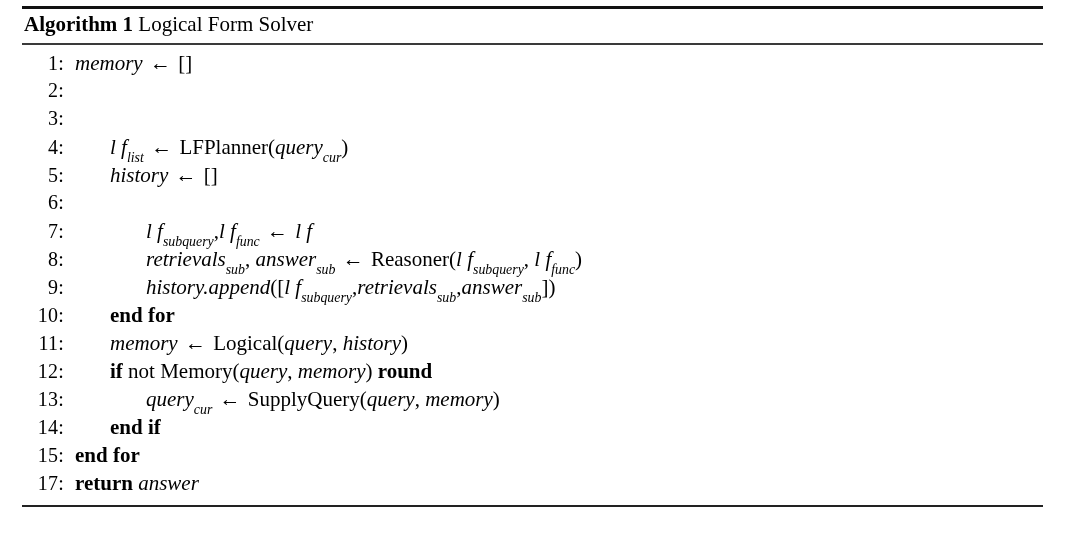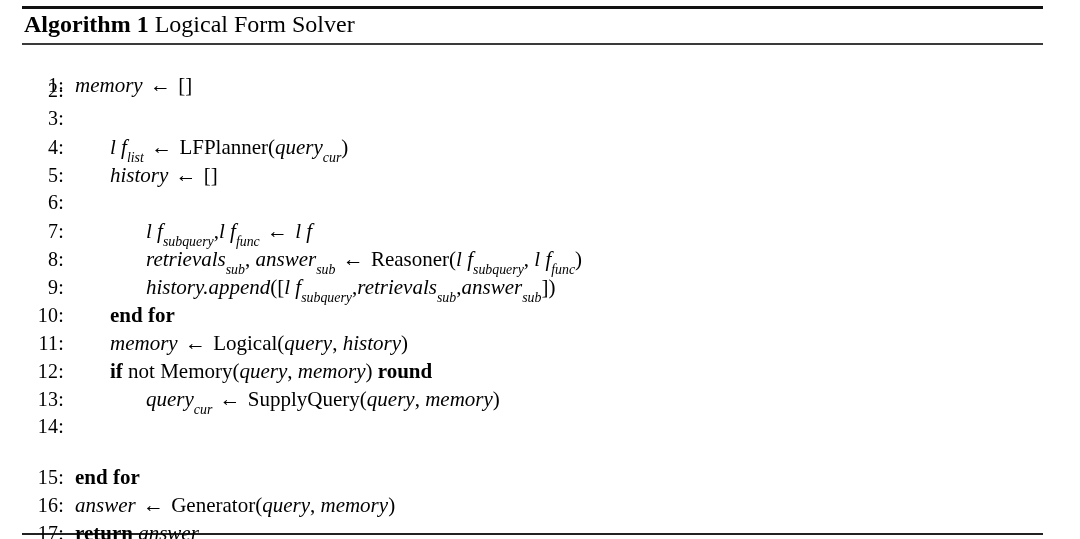--- a/index.html
+++ b/index.html
@@ -37,21 +37,21 @@
   }
   .rule-bottom {
     border-top: 2px solid #222222;
     height: 0;
     line-height: 0;
     font-size: 0;
     margin-top: 6px;
   }
 
   .algo-title {
-    font-size: 24px;
+    font-size: 21px;
     line-height: 26px;
     padding: 2px 0 3px 2px;
     white-space: nowrap;
   }
   .algo-title .kw-name {
     font-weight: bold;
   }
   .algo-title .title-text {
     font-weight: normal;
   }
@@ -75,21 +75,21 @@
     font-style: normal;
     font-size: 20px;
     letter-spacing: 0.2px;
   }
 
   .code {
     padding-left: 11px;
     font-style: italic;
   }
 
-  .ind-1 { padding-left: 11px; margin-top: 22px; }
+  .ind-1 { padding-left: 11px; }
   .ind-2 { padding-left: 46px; text-align: right; }
   .ind-3 { padding-left: 82px; text-align: right; }
 
   
   .kw {
     font-style: normal;
     font-weight: bold;
   }
   
   .rm {
@@ -181,30 +181,27 @@
       <div class="algo-line">
         <span class="ln">12:</span>
         <span class="code ind-2"><span class="kw">if</span> <span class="rm">not Memory(</span><span class="var">query</span><span class="punct">, </span><span class="var">memory</span><span class="rm">)</span> <span class="kw">round</span></span>
       </div>
       <div class="algo-line">
         <span class="ln">13:</span>
         <span class="code ind-3"><span class="var">query</span><span class="sub">cur</span> <span class="arrow">←</span> <span class="rm">SupplyQuery(</span><span class="var">query</span><span class="punct">, </span><span class="var">memory</span><span class="rm">)</span></span>
       </div>
       <div class="algo-line">
         <span class="ln">14:</span>
+        <span class="code ind-2"><span class="kw">end if</span></span>
       </div>
       <div class="algo-line">
         <span class="ln">15:</span>
         <span class="code ind-1"><span class="kw">end for</span></span>
       </div>
       <div class="algo-line">
-        <span class="ln">16:</span>
-        <span class="code ind-1"><span class="var">answer</span> <span class="arrow">←</span> <span class="rm">Generator(</span><span class="var">query</span><span class="punct">, </span><span class="var">memory</span><span class="rm">)</span></span>
-      </div>
-      <div class="algo-line">
         <span class="ln">17:</span>
         <span class="code ind-1"><span class="kw">return</span> <span class="var">answer</span></span>
       </div>
     </div>
 
   <div class="rule-bottom"></div>
 
 </div>
 
 </body></html>

